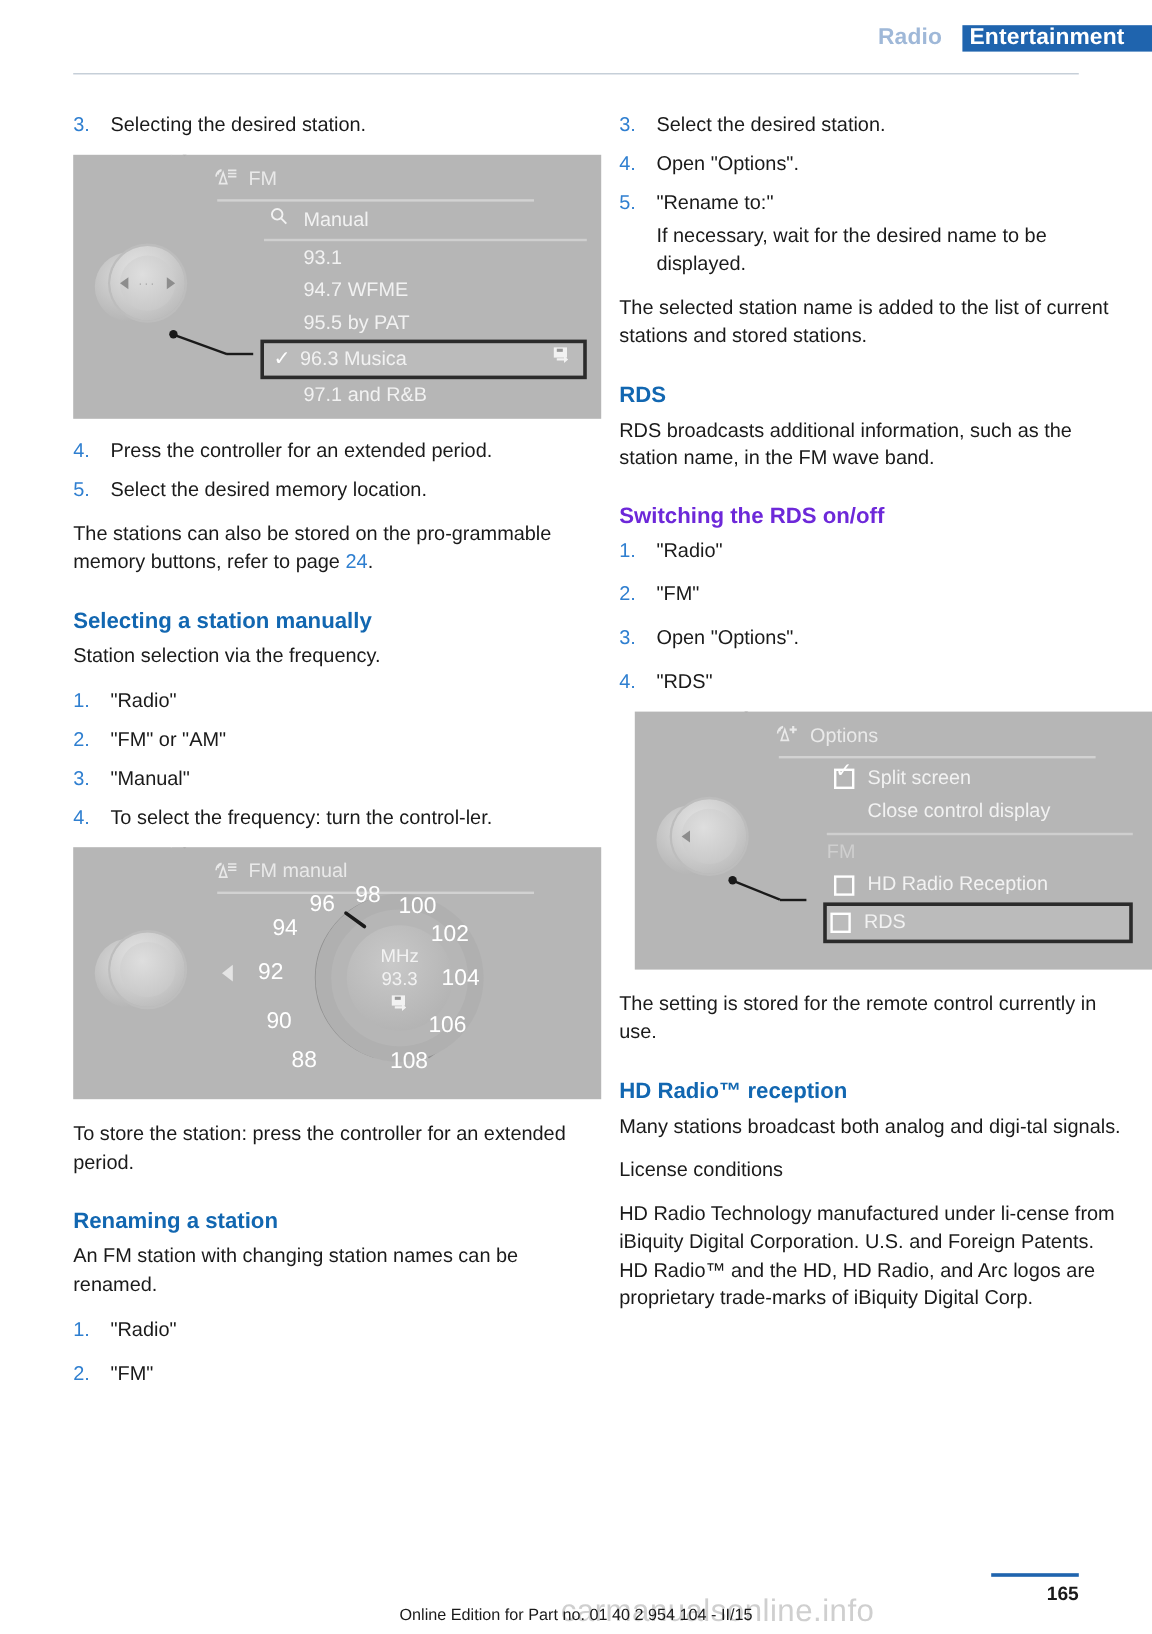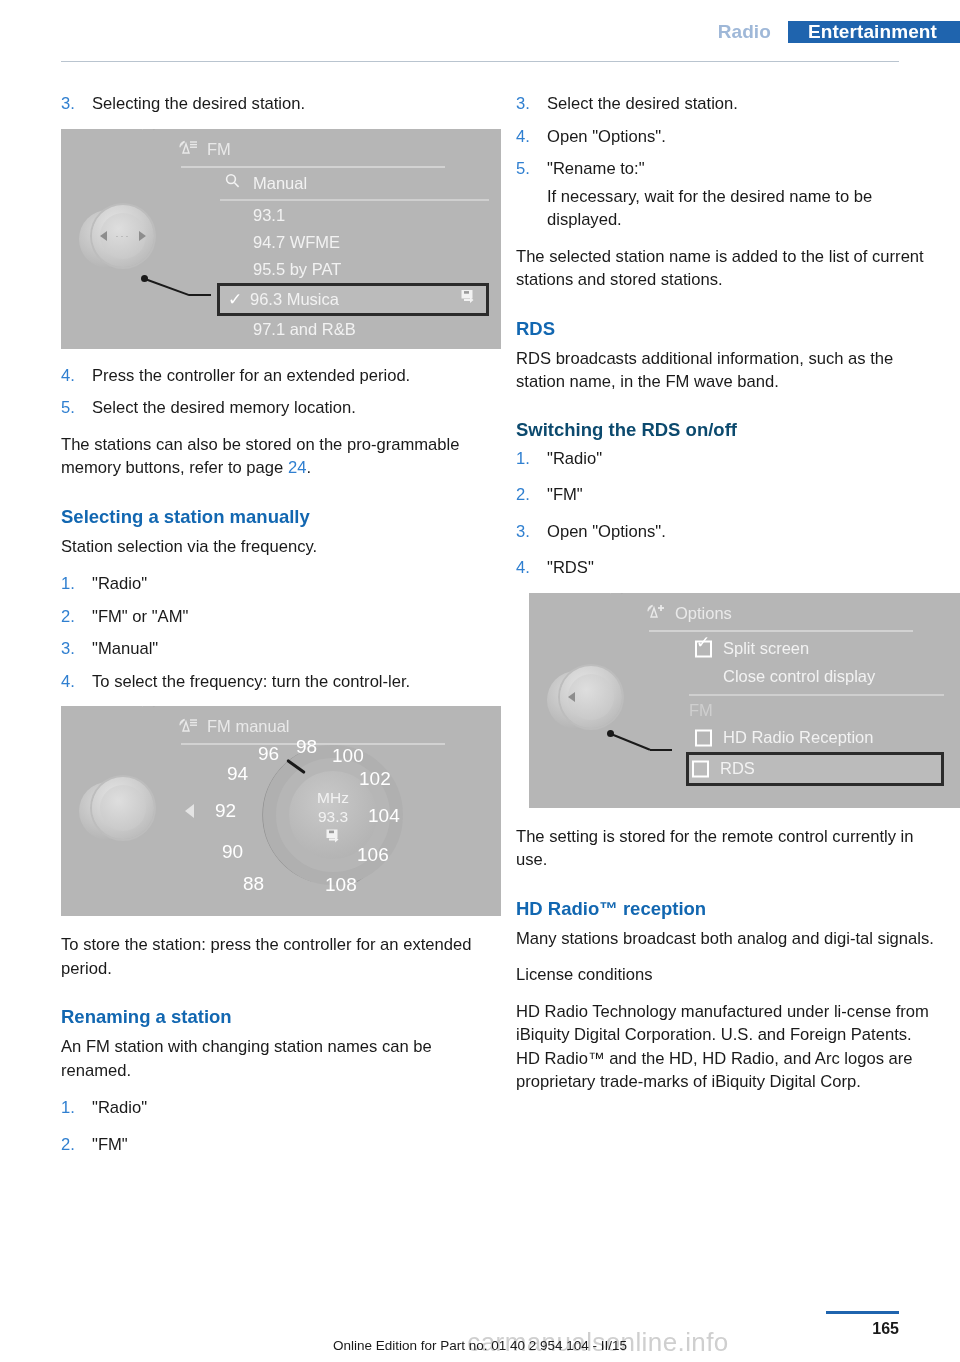--- a/index.html
+++ b/index.html
@@ -12,21 +12,21 @@
   
   .header{position:absolute;left:0;top:0;width:960px;height:58px;}
   .hdr-tabs{position:absolute;right:0;top:22px;display:flex;align-items:center;height:20px;}
   .hdr-radio{
     color:#9fb8d8;font-size:19px;font-weight:bold;
     display:flex;align-items:center;padding:0 17px 0 0;
     letter-spacing:.1px;
   }
   .hdr-ent{
     background:#1f64ae;color:#ffffff;font-size:19px;font-weight:bold;
-    display:flex;align-items:center;padding:0 23px 0 20px;letter-spacing:.1px;
+    display:flex;align-items:center;padding:0 23px 0 6px;letter-spacing:.1px;
   }
   .hdr-rule{position:absolute;left:61px;top:61px;width:838px;height:1px;background:#b9c4cf;}
 
   
   .col{position:absolute;top:92px;width:420px;}
   .col-left{left:61px;}
   .col-right{left:516px;}
 
   
   .para{
@@ -45,21 +45,21 @@
     color:#2f7fd0;min-width:31px;flex:0 0 31px;
   }
   .li-body{flex:1 1 auto;}
   .sub-note{margin-left:31px;font-size:16.6px;line-height:23.5px;color:#1a1a1a;margin-top:4px;}
 
   h2.sec{
     font-size:18.5px;font-weight:bold;color:#1267b1;
     margin:26px 0 7px 0;letter-spacing:0;
   }
   h3.sub{
-    font-size:18.5px;font-weight:bold;color:#0c4a6e;
+    font-size:18.5px;font-weight:bold;color:#6d28d9;
     margin:25px 0 6px 0;
   }
   .pref{color:#2f7fd0;}
 
   
   .shot{
     position:relative;width:420px;background:#b6b6b6;overflow:hidden;
     margin:13px 0 0 0;
     padding-left:20px;
   }

